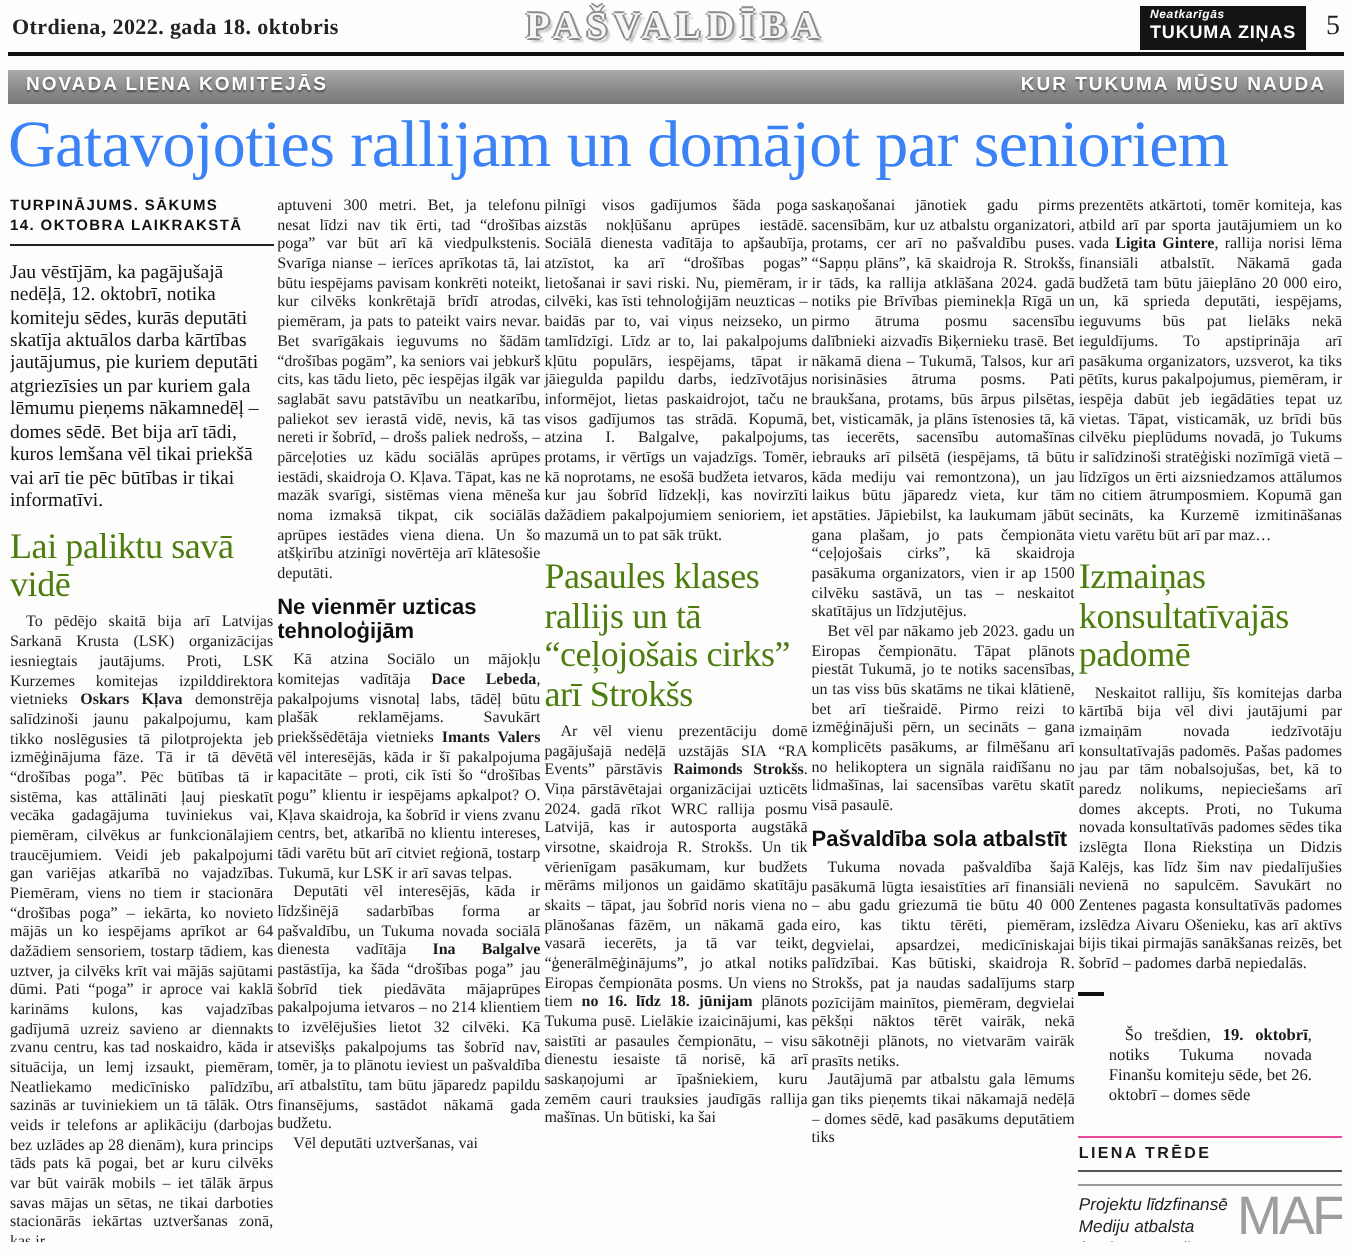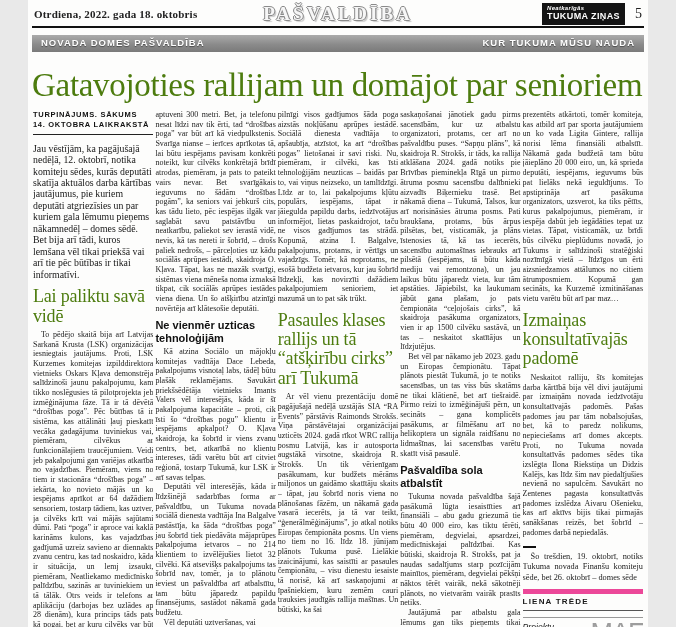--- a/index.html
+++ b/index.html
@@ -1,17 +1,17 @@
 <!DOCTYPE html>
 <html lang="lv"><head>
 <meta charset="utf-8">
 <style>
   html,body { margin:0; padding:0; background:#e9e9e9; }
   .page {
-    width:620px; height:627px; overflow:hidden; position:relative;
+    width:676px; height:627px; overflow:hidden; position:relative;
     background:#fdfdfc; color:#1a1a1a;
     font-family:"Liberation Serif", serif;
     margin:0 auto;
   }
   
   .hdr { display:flex; align-items:center; padding:5px 6px 2px 6px; position:relative; height:18px; }
   .hdr-date { font:700 11px/1 "Liberation Serif", serif; color:#222; letter-spacing:.2px; }
   .masthead {
     position:absolute; left:50%; top:4px; transform:translateX(-50%);
     font:700 19px/1 "Liberation Serif", serif; letter-spacing:3px; color:#f6f6f6;
@@ -24,63 +24,63 @@
   .hdr-rule { border-top:2px solid #111; margin:1px 4px 0; }
   
   .kicker {
     margin:7px 4px 0; padding:3px 9px 4px;
     background:linear-gradient(180deg,#ababab 0%,#8b8b8b 55%,#7a7a7a 100%);
     display:flex; justify-content:space-between; align-items:center;
     font:700 9.5px/1 "Liberation Sans", sans-serif; color:#fff;
     letter-spacing:1px; text-shadow:0 1px 1px rgba(0,0,0,.45);
   }
   
-  .headline { margin:16px 4px 0; font:400 33px/1.08 "Liberation Serif", serif; letter-spacing:-.3px; color:#4d7c0f; font-weight:400; }
+  .headline { margin:4px 4px 0; font:400 33px/1.08 "Liberation Serif", serif; letter-spacing:-.3px; color:#3b82f6; font-weight:400; }
   
   .columns { display:grid; grid-template-columns:repeat(5,1fr); gap:2px; margin:7px 5px 0; height:523px; overflow:hidden; }
   .col { overflow:hidden; }
   .cont {
     font:700 7.5px/1.3 "Liberation Sans", sans-serif; letter-spacing:.7px; text-transform:uppercase;
     border-bottom:1.5px solid #222; padding-bottom:4px; margin-bottom:8px; color:#111;
   }
   .lead { font:400 9.8px/1.17 "Liberation Serif", serif; margin:0 0 4px; color:#151515; }
   .para { font:400 8px/1.21 "Liberation Serif", serif; text-align:justify; margin:0; text-indent:8px; color:#1c1c1c; }
   .para.noindent { text-indent:0; }
   .h2 { font:400 18px/1.08 "Liberation Serif", serif; font-weight:400; margin:7px 0 4px; letter-spacing:-.2px; color:#4d7c0f; }
   .h3 { font:700 11px/1.12 "Liberation Sans", sans-serif; margin:6px 0 3px; color:#111; }
   .dash { width:13px; border-top:2.5px solid #111; margin:9px 0 4px; }
-  .note { font:400 8.3px/1.22 "Liberation Serif", serif; margin:0; text-indent:8px; text-align:justify; }
+  .note { font:400 8.3px/1.22 "Liberation Serif", serif; margin:15px; text-indent:8px; text-align:justify; }
   .byline {
     font:700 8px/1 "Liberation Sans", sans-serif; letter-spacing:1.2px;
-    border-top:5px solid #ec4899; border-bottom:1px solid #555;
+    border-top:1px solid #ec4899; border-bottom:1px solid #555;
     padding:4px 0 4px; margin:6px 0 0;
   }
   .credit { display:flex; align-items:flex-start; gap:2px; margin-top:6px; border-top:1px solid #999; padding-top:4px; }
   .credit-text { flex:1; font:italic 400 8.6px/1.3 "Liberation Sans", sans-serif; color:#222; }
   .maf { font:400 27px/0.85 "Liberation Sans", sans-serif; color:#9d9d9d; letter-spacing:-1.5px; }
-  b { font-weight:400; }
+  b { font-weight:700; }
 </style>
 </head>
 <body>
 
 <div class="page">
 
   <div class="hdr">
     <span class="hdr-date">Otrdiena, 2022. gada 18. oktobris</span>
     <span class="masthead">PAŠVALDĪBA</span>
     <span class="logo">
       <span class="logo-top">Neatkarīgās</span>
       <span class="logo-main">TUKUMA ZIŅAS</span>
     </span>
     <span class="pagenum">5</span>
   </div>
   <div class="hdr-rule"></div>
 
   <div class="kicker">
-    <span>NOVADA DOMES PAŠVALDĪBA</span>
+    <span>NOVADA LIENA KOMITEJĀS</span>
     <span>KUR TUKUMA MŪSU NAUDA</span>
   </div>
 
   <h1 class="headline">Gatavojoties rallijam un domājot par senioriem</h1>
 
   <div class="columns">
     <div class="col">
         <div class="cont">
           <div>TURPINĀJUMS. SĀKUMS</div>
           <div>14. OKTOBRA LAIKRAKSTĀ</div>
@@ -91,21 +91,21 @@
       </div>
     <div class="col">
         <p class="para noindent">aptuveni 300 metri. Bet, ja telefonu nesat līdzi nav tik ērti, tad “drošības poga” var būt arī kā viedpulkstenis. Svarīga nianse – ierīces aprīkotas tā, lai būtu iespējams pavisam konkrēti noteikt, kur cilvēks konkrētajā brīdī atrodas, piemēram, ja pats to pateikt vairs nevar. Bet svarīgākais ieguvums no šādām “drošības pogām”, ka seniors vai jebkurš cits, kas tādu lieto, pēc iespējas ilgāk var saglabāt savu patstāvību un neatkarību, paliekot sev ierastā vidē, nevis, kā tas nereti ir šobrīd, – drošs paliek nedrošs, – pārceļoties uz kādu sociālās aprūpes iestādi, skaidroja O. Kļava. Tāpat, kas ne mazāk svarīgi, sistēmas viena mēneša noma izmaksā tikpat, cik sociālās aprūpes iestādes viena diena. Un šo atšķirību atzinīgi novērtēja arī klātesošie deputāti.</p>
         <h3 class="h3">Ne vienmēr uzticas tehnoloģijām</h3>
         <p class="para">Kā atzina Sociālo un mājokļu komitejas vadītāja <b>Dace Lebeda</b>, pakalpojums visnotaļ labs, tādēļ būtu plašāk reklamējams. Savukārt priekšsēdētāja vietnieks <b>Imants Valers</b> vēl interesējās, kāda ir šī pakalpojuma kapacitāte – proti, cik īsti šo “drošības pogu” klientu ir iespējams apkalpot? O. Kļava skaidroja, ka šobrīd ir viens zvanu centrs, bet, atkarībā no klientu intereses, tādi varētu būt arī citviet reģionā, tostarp Tukumā, kur LSK ir arī savas telpas.</p>
         <p class="para">Deputāti vēl interesējās, kāda ir līdzšinējā sadarbības forma ar pašvaldību, un Tukuma novada sociālā dienesta vadītāja <b>Ina Balgalve</b> pastāstīja, ka šāda “drošības poga” jau šobrīd tiek piedāvāta mājaprūpes pakalpojuma ietvaros – no 214 klientiem to izvēlējušies lietot 32 cilvēki. Kā atsevišķs pakalpojums tas šobrīd nav, tomēr, ja to plānotu ieviest un pašvaldība arī atbalstītu, tam būtu jāparedz papildu finansējums, sastādot nākamā gada budžetu.</p>
         <p class="para">Vēl deputāti uztveršanas, vai</p>
       </div>
     <div class="col">
         <p class="para noindent">pilnīgi visos gadījumos šāda poga aizstās nokļūšanu aprūpes iestādē. Sociālā dienesta vadītāja to apšaubīja, atzīstot, ka arī “drošības pogas” lietošanai ir savi riski. Nu, piemēram, ir cilvēki, kas īsti tehnoloģijām neuzticas – baidās par to, vai viņus neizseko, un tamlīdzīgi. Līdz ar to, lai pakalpojums kļūtu populārs, iespējams, tāpat ir jāiegulda papildu darbs, iedzīvotājus informējot, lietas paskaidrojot, taču ne visos gadījumos tas strādā. Kopumā, atzina I. Balgalve, pakalpojums, protams, ir vērtīgs un vajadzīgs. Tomēr, kā noprotams, ne esošā budžeta ietvaros, kur jau šobrīd līdzekļi, kas novirzīti dažādiem pakalpojumiem senioriem, iet mazumā un to pat sāk trūkt.</p>
-        <h2 class="h2">Pasaules klases rallijs un tā “atšķirību cirks” arī Tukumā</h2>
+        <h2 class="h2">Pasaules klases rallijs un tā “ceļojošais cirks” arī Strokšs</h2>
         <p class="para">Ar vēl vienu prezentāciju domē pagājušajā nedēļā uzstājās SIA “RA Events” pārstāvis <b>Raimonds Strokšs</b>. Viņa pārstāvētajai organizācijai uzticēts 2024. gadā rīkot WRC rallija posmu Latvijā, kas ir autosporta augstākā virsotne, skaidroja R. Strokšs. Un tik vērienīgam pasākumam, kur budžets mērāms miljonos un gaidāmo skatītāju skaits – tāpat, jau šobrīd noris viena no plānošanas fāzēm, un nākamā gada vasarā iecerēts, ja tā var teikt, “ģenerālmēģinājums”, jo atkal notiks Eiropas čempionāta posms. Un viens no tiem <b>no 16. līdz 18. jūnijam</b> plānots Tukuma pusē. Lielākie izaicinājumi, kas saistīti ar pasaules čempionātu, – visu dienestu iesaiste tā norisē, kā arī saskaņojumi ar īpašniekiem, kuru zemēm cauri trauksies jaudīgās rallija mašīnas. Un būtiski, ka šai</p>
       </div>
     <div class="col">
         <p class="para noindent">saskaņošanai jānotiek gadu pirms sacensībām, kur uz atbalstu organizatori, protams, cer arī no pašvaldību puses. “Sapņu plāns”, kā skaidroja R. Strokšs, ir tāds, ka rallija atklāšana 2024. gadā notiks pie Brīvības pieminekļa Rīgā un pirmo ātruma posmu sacensību dalībnieki aizvadīs Biķernieku trasē. Bet nākamā diena – Tukumā, Talsos, kur arī norisināsies ātruma posms. Pati braukšana, protams, būs ārpus pilsētas, bet, visticamāk, ja plāns īstenosies tā, kā tas iecerēts, sacensību automašīnas iebrauks arī pilsētā (iespējams, tā būtu kāda mediju vai remontzona), un jau laikus būtu jāparedz vieta, kur tām apstāties. Jāpiebilst, ka laukumam jābūt gana plašam, jo pats čempionāta “ceļojošais cirks”, kā skaidroja pasākuma organizators, vien ir ap 1500 cilvēku sastāvā, un tas – neskaitot skatītājus un līdzjutējus.</p>
         <p class="para">Bet vēl par nākamo jeb 2023. gadu un Eiropas čempionātu. Tāpat plānots piestāt Tukumā, jo te notiks sacensības, un tas viss būs skatāms ne tikai klātienē, bet arī tiešraidē. Pirmo reizi to izmēģinājuši pērn, un secināts – gana komplicēts pasākums, ar filmēšanu arī no helikoptera un signāla raidīšanu no lidmašīnas, lai sacensības varētu skatīt visā pasaulē.</p>
         <h3 class="h3">Pašvaldība sola atbalstīt</h3>
         <p class="para">Tukuma novada pašvaldība šajā pasākumā lūgta iesaistīties arī finansiāli – abu gadu griezumā tie būtu 40 000 eiro, kas tiktu tērēti, piemēram, degvielai, apsardzei, medicīniskajai palīdzībai. Kas būtiski, skaidroja R. Strokšs, pat ja naudas sadalījums starp pozīcijām mainītos, piemēram, degvielai pēkšņi nāktos tērēt vairāk, nekā sākotnēji plānots, no vietvarām vairāk prasīts netiks.</p>
         <p class="para">Jautājumā par atbalstu gala lēmums gan tiks pieņemts tikai nākamajā nedēļā – domes sēdē, kad pasākums deputātiem tiks</p>
       </div>
     <div class="col">

